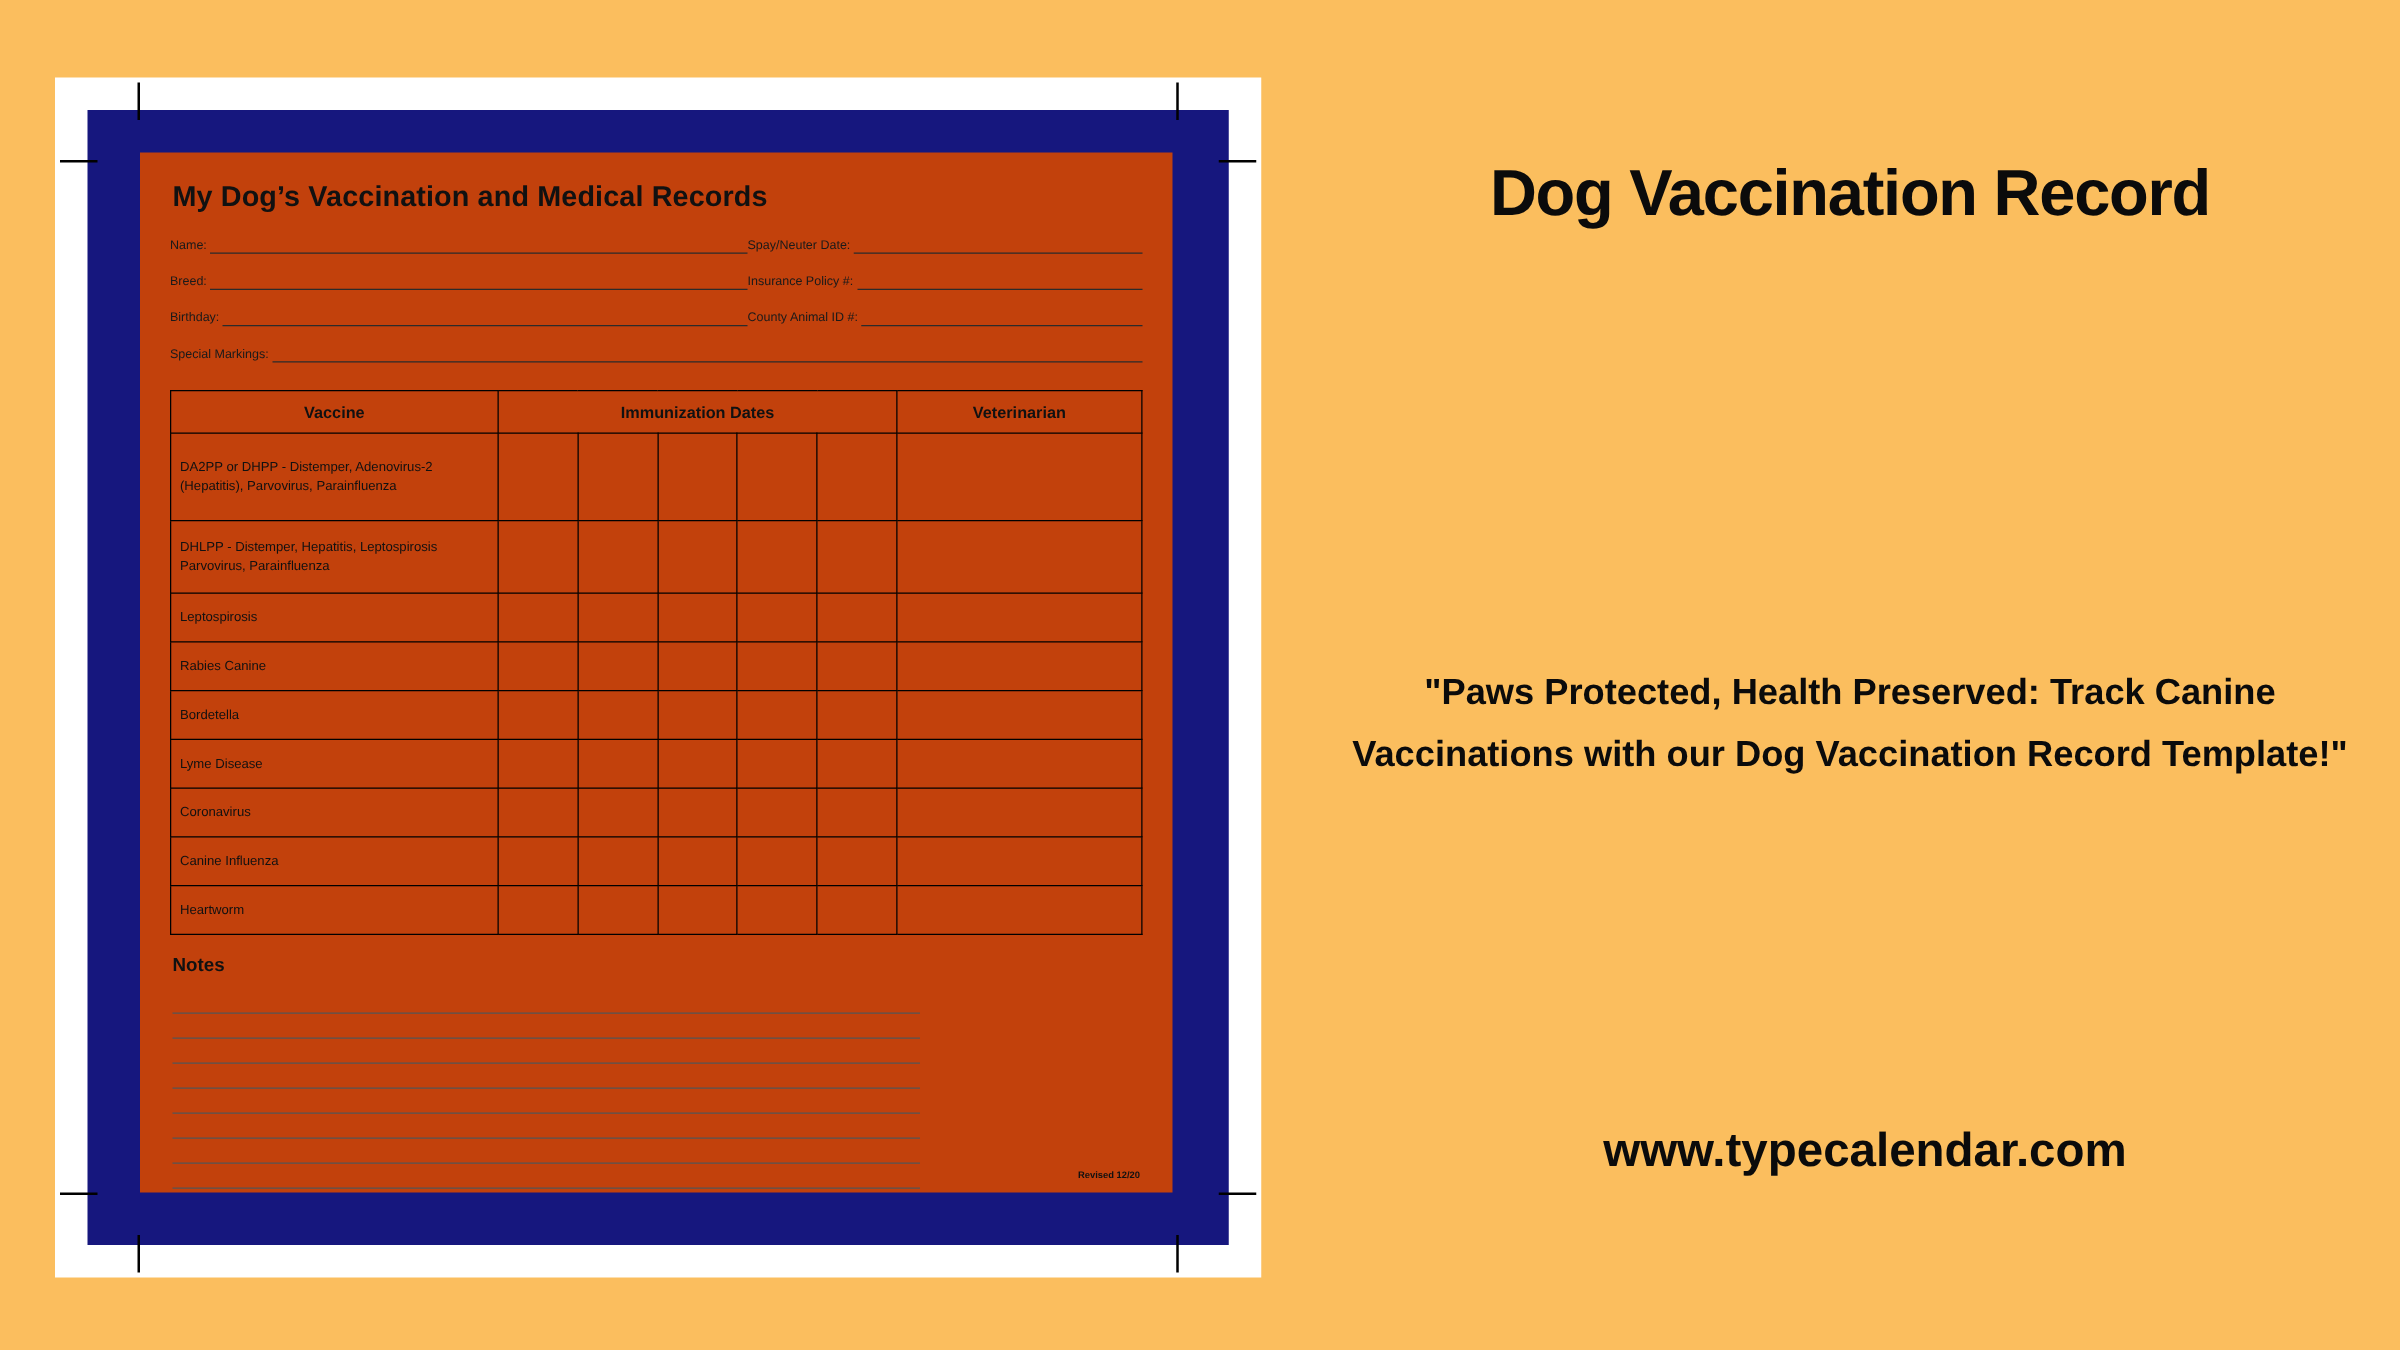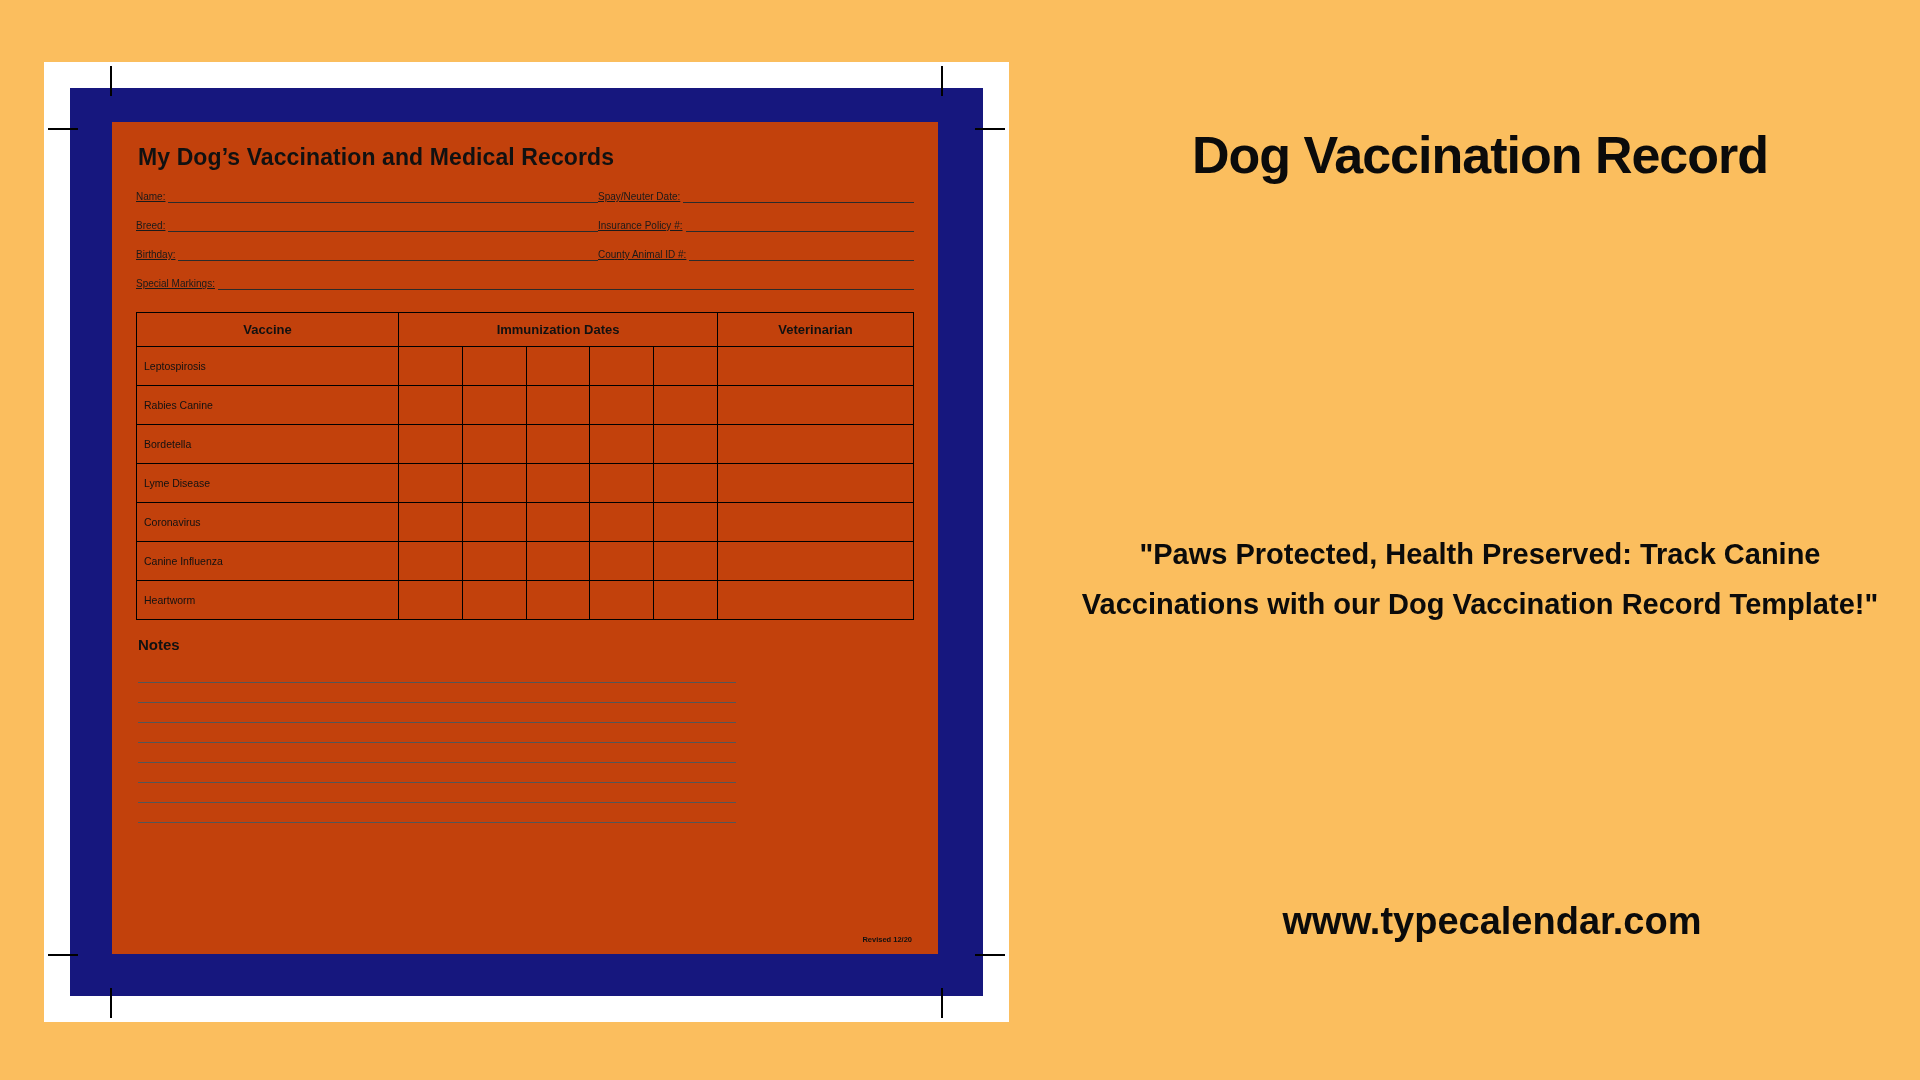--- a/index.html
+++ b/index.html
@@ -67,21 +67,21 @@
   .field-row {
     display: flex;
     margin-bottom: 17px;
   }
   .field {
     display: flex;
     align-items: flex-end;
     font-size: 10px;
     color: #1a1a1a;
   }
-  .field .lbl { white-space: nowrap; padding-bottom: 1px; text-decoration: underline; }
+  .field .lbl { white-space: nowrap; padding-bottom: 1px; }
   .field .ln {
     border-bottom: 1px solid #2b2b2b;
     height: 11px;
     flex: 1;
     margin-left: 3px;
   }
   .col-left  { width: 462px; }
   .col-right { flex: 1; }
   .full { width: 100%; }
 
@@ -248,20 +248,38 @@
       </colgroup>
       <thead>
         <tr>
           <th>Vaccine</th>
           <th colspan="5">Immunization Dates</th>
           <th>Veterinarian</th>
         </tr>
       </thead>
       <tbody>
         <tr>
+          <td class="name" style="height:57px">DA2PP or DHPP - Distemper, Adenovirus-2 (Hepatitis), Parvovirus, Parainfluenza</td>
+          <td class="blank"></td>
+          <td class="blank"></td>
+          <td class="blank"></td>
+          <td class="blank"></td>
+          <td class="blank"></td>
+          <td class="blank"></td>
+        </tr>
+        <tr>
+          <td class="name" style="height:45px">DHLPP - Distemper, Hepatitis, Leptospirosis Parvovirus, Parainfluenza</td>
+          <td class="blank"></td>
+          <td class="blank"></td>
+          <td class="blank"></td>
+          <td class="blank"></td>
+          <td class="blank"></td>
+          <td class="blank"></td>
+        </tr>
+        <tr>
           <td class="name" style="height:26px">Leptospirosis</td>
           <td class="blank"></td>
           <td class="blank"></td>
           <td class="blank"></td>
           <td class="blank"></td>
           <td class="blank"></td>
           <td class="blank"></td>
         </tr>
         <tr>
           <td class="name" style="height:26px">Rabies Canine</td>

